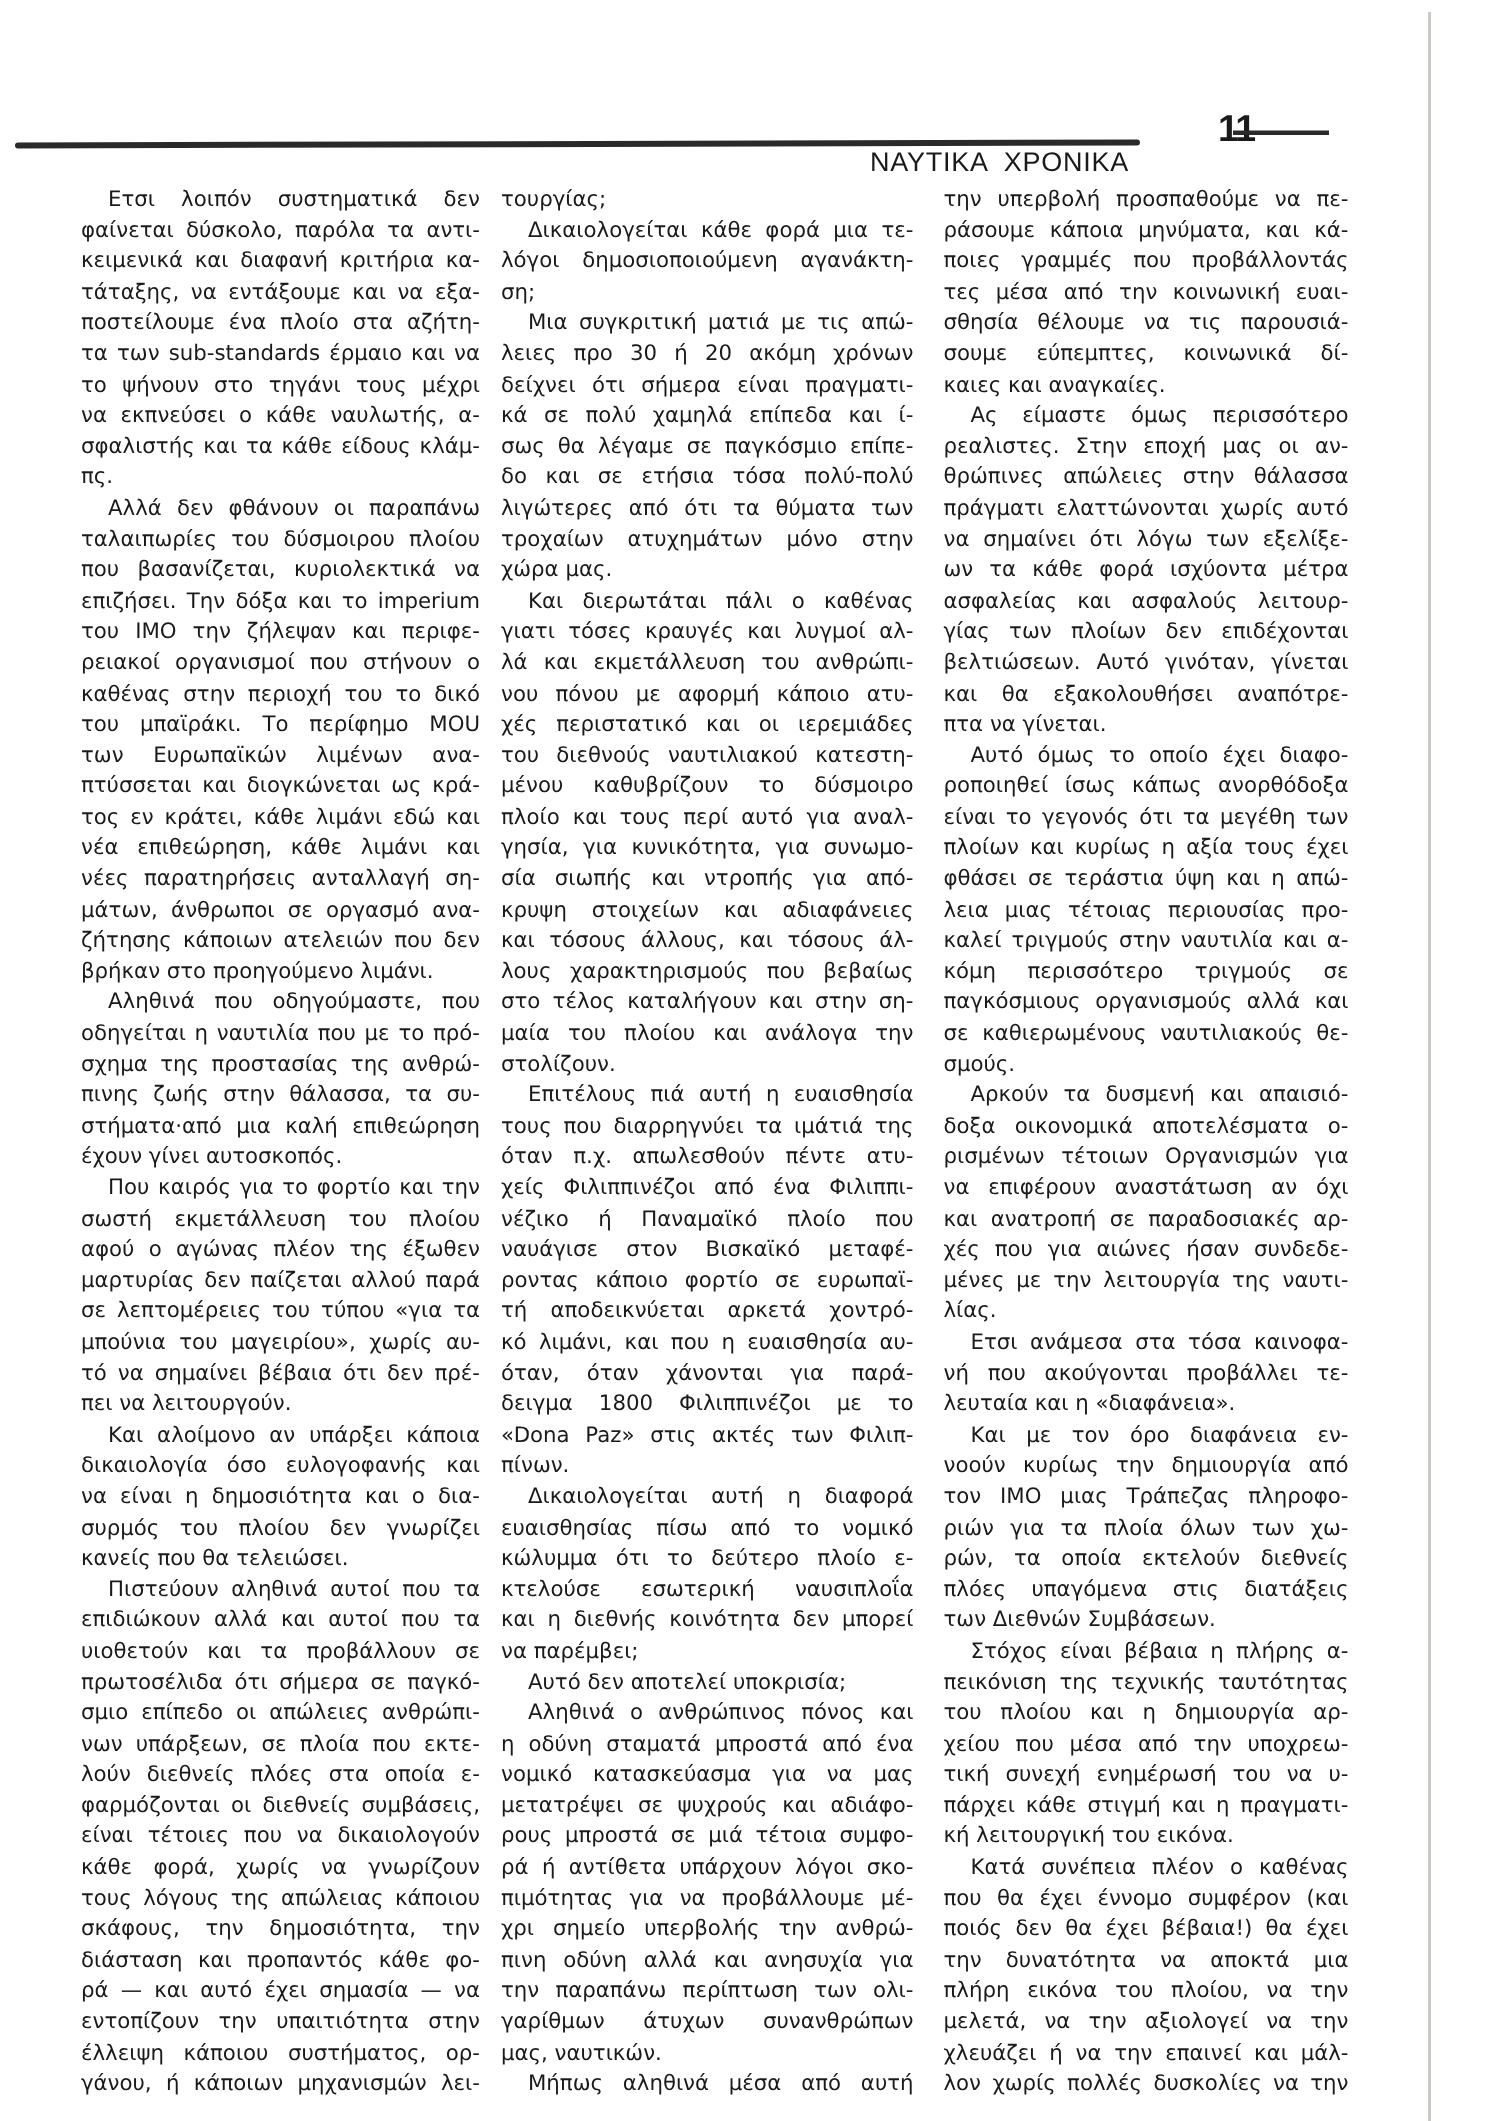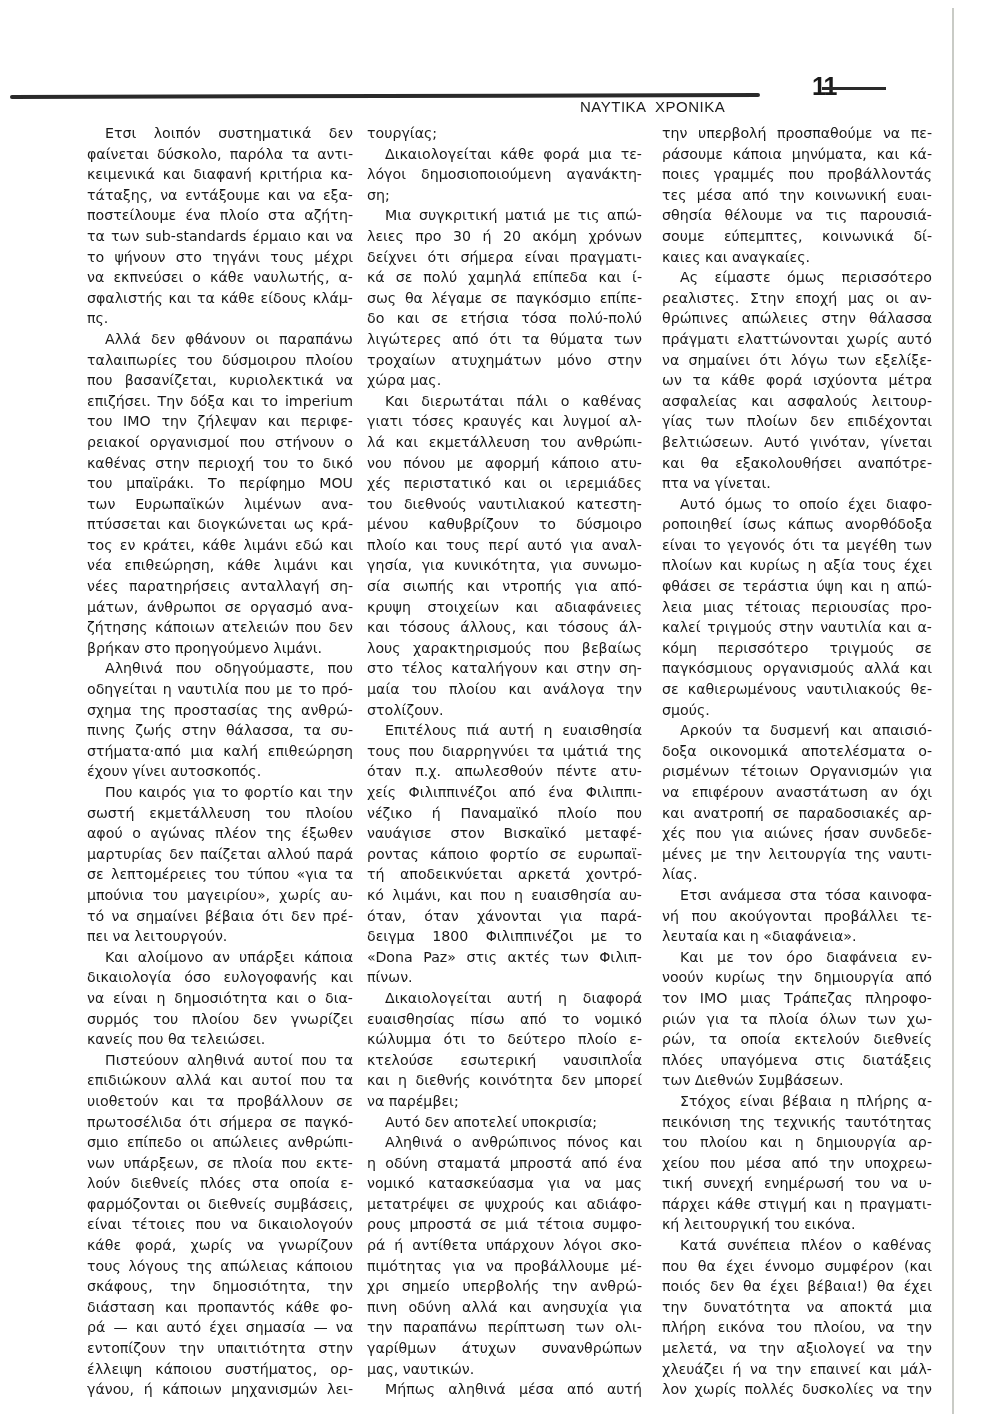--- a/index.html
+++ b/index.html
@@ -4,22 +4,22 @@
 <style>
   html, body { margin:0; padding:0; }
   body {
     width:1000px; height:1414px; background:#ffffff; position:relative; overflow:hidden;
     font-family: "DejaVu Sans", "Liberation Sans", sans-serif; color:#1a1a1a;
   }
   .edge-line { position:absolute; left:952px; top:8px; width:2px; height:1406px; background:#c9cbc6; }
   .header-rule-left { position:absolute; left:10px; top:94px; width:750px; height:4px; background:#2a2a2a; border-radius:2px; transform:rotate(-0.15deg); }
   .header-rule-right { position:absolute; left:822px; top:87px; width:64px; height:3px; background:#2a2a2a; }
   .page-number { position:absolute; left:768px; top:72px; font-family:"Liberation Sans", sans-serif; font-size:25px; font-weight:bold; letter-spacing:-1px;margin-left:44px; }
-  .running-title { position:absolute; left:580px; top:98px; font-family:"Liberation Sans", sans-serif; font-size:15px; letter-spacing:0.5px; }
-  .column { position:absolute; top:123px; font-size:14.2px; line-height:20.6px;margin-left:33px; }
+  .running-title { position:absolute; left:580px; top:98px; font-family:"Liberation Sans", sans-serif; font-size:18px; letter-spacing:0.5px; }
+  .column { position:absolute; top:123px; font-size:14.2px; line-height:20.6px; }
   .col1 { left:54px; width:266px; }
   .col2 { left:334px; width:275px; }
   .col3 { left:629px; width:270px; }
   .line { display:block; white-space:nowrap; text-align:justify; text-align-last:justify; height:20.6px; overflow:visible; }
   .line.last { text-align-last:left; }
   .line.indent { padding-left:18px; }
 </style>
 </head>
 <body>
 

